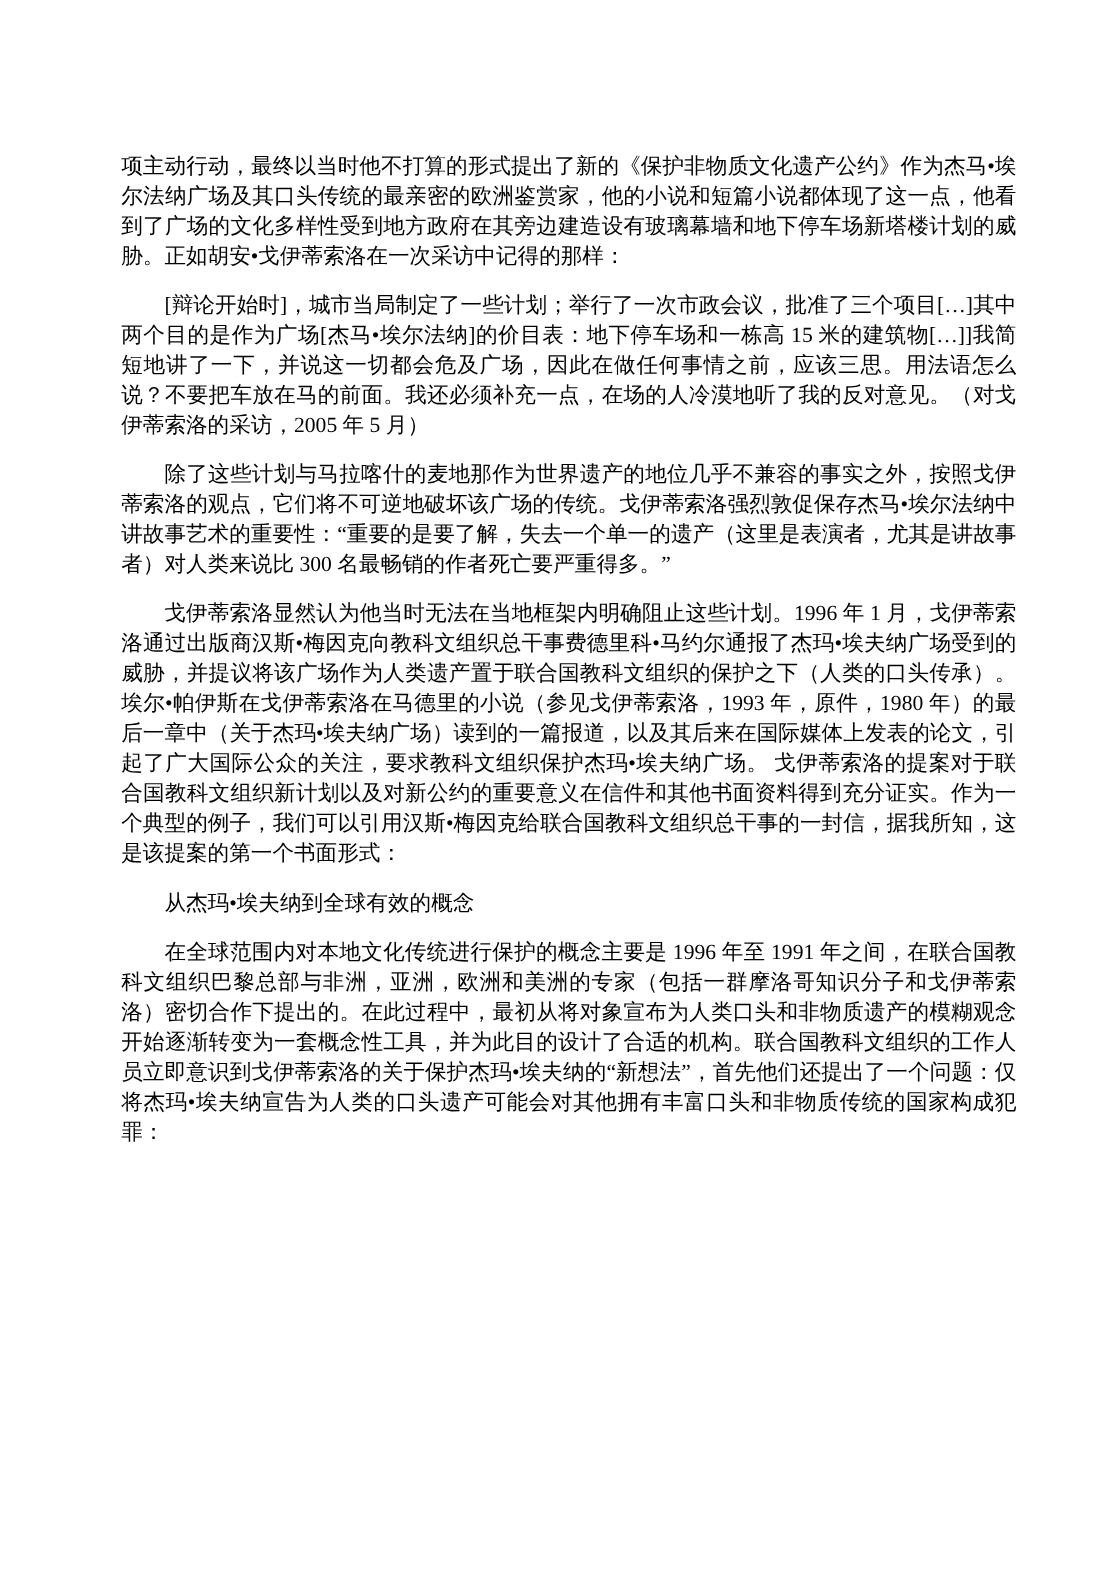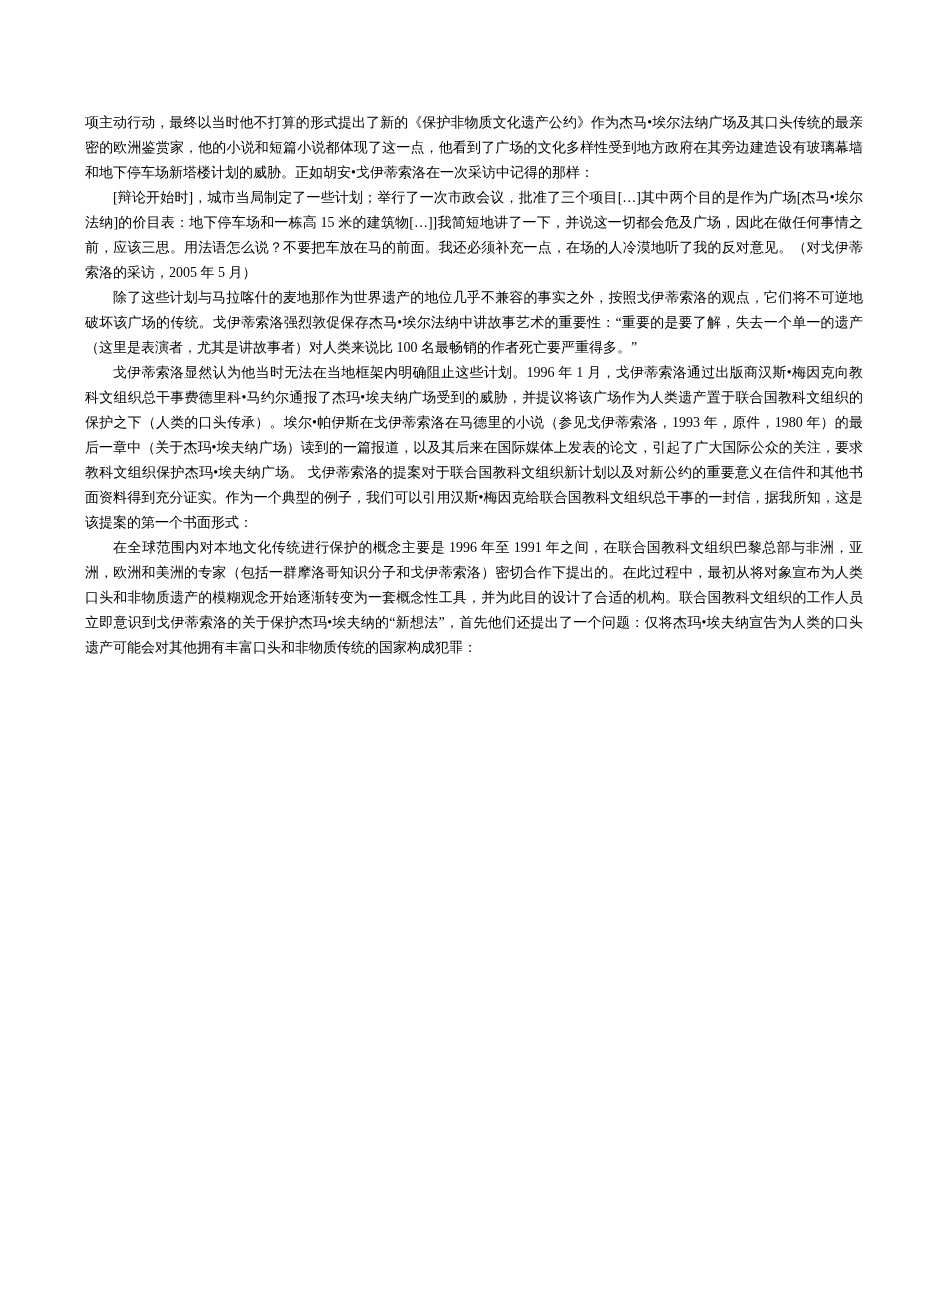--- a/index.html
+++ b/index.html
@@ -20,39 +20,40 @@
     top: 110px;
     width: 778px;
     color: #000000;
     font-family: "Liberation Serif", "DejaVu Serif", serif;
     font-size: 18px;
     line-height: 25px;
     text-align: justify;
   }
   .text-column p,
   .text-column h2 {
-    margin: 0;
+    margin: 16px;
     padding: 0;
-    font-size: 14px;
+    font-size: 18px;
     line-height: 25px;
     font-weight: normal;
   }
   .indent {
     text-indent: 2em;
     font-family: Liberation Serif, serif;
   }
   .heading {
     font-weight: bold;
     text-indent: 2em;
   }
 </style>
 </head>
 <body>
 
 <div class="page">
   <div class="text-column">
     <p>项主动行动，最终以当时他不打算的形式提出了新的《保护非物质文化遗产公约》作为杰马•埃尔法纳广场及其口头传统的最亲密的欧洲鉴赏家，他的小说和短篇小说都体现了这一点，他看到了广场的文化多样性受到地方政府在其旁边建造设有玻璃幕墙和地下停车场新塔楼计划的威胁。正如胡安•戈伊蒂索洛在一次采访中记得的那样：</p>
     <p class="indent">[辩论开始时]，城市当局制定了一些计划；举行了一次市政会议，批准了三个项目[…]其中两个目的是作为广场[杰马•埃尔法纳]的价目表：地下停车场和一栋高 15 米的建筑物[…]]我简短地讲了一下，并说这一切都会危及广场，因此在做任何事情之前，应该三思。用法语怎么说？不要把车放在马的前面。我还必须补充一点，在场的人冷漠地听了我的反对意见。（对戈伊蒂索洛的采访，2005 年 5 月）</p>
-    <p class="indent">除了这些计划与马拉喀什的麦地那作为世界遗产的地位几乎不兼容的事实之外，按照戈伊蒂索洛的观点，它们将不可逆地破坏该广场的传统。戈伊蒂索洛强烈敦促保存杰马•埃尔法纳中讲故事艺术的重要性：“重要的是要了解，失去一个单一的遗产（这里是表演者，尤其是讲故事者）对人类来说比 100 名最畅销的作者死亡要严重得多。”</p>
+    <p class="indent">除了这些计划与马拉喀什的麦地那作为世界遗产的地位几乎不兼容的事实之外，按照戈伊蒂索洛的观点，它们将不可逆地破坏该广场的传统。戈伊蒂索洛强烈敦促保存杰马•埃尔法纳中讲故事艺术的重要性：“重要的是要了解，失去一个单一的遗产（这里是表演者，尤其是讲故事者）对人类来说比 300 名最畅销的作者死亡要严重得多。”</p>
     <p class="indent">戈伊蒂索洛显然认为他当时无法在当地框架内明确阻止这些计划。1996 年 1 月，戈伊蒂索洛通过出版商汉斯•梅因克向教科文组织总干事费德里科•马约尔通报了杰玛•埃夫纳广场受到的威胁，并提议将该广场作为人类遗产置于联合国教科文组织的保护之下（人类的口头传承）。埃尔•帕伊斯在戈伊蒂索洛在马德里的小说（参见戈伊蒂索洛，1993 年，原件，1980 年）的最后一章中（关于杰玛•埃夫纳广场）读到的一篇报道，以及其后来在国际媒体上发表的论文，引起了广大国际公众的关注，要求教科文组织保护杰玛•埃夫纳广场。 戈伊蒂索洛的提案对于联合国教科文组织新计划以及对新公约的重要意义在信件和其他书面资料得到充分证实。作为一个典型的例子，我们可以引用汉斯•梅因克给联合国教科文组织总干事的一封信，据我所知，这是该提案的第一个书面形式：</p>
+    <h2 class="heading">从杰玛•埃夫纳到全球有效的概念</h2>
     <p class="indent">在全球范围内对本地文化传统进行保护的概念主要是 1996 年至 1991 年之间，在联合国教科文组织巴黎总部与非洲，亚洲，欧洲和美洲的专家（包括一群摩洛哥知识分子和戈伊蒂索洛）密切合作下提出的。在此过程中，最初从将对象宣布为人类口头和非物质遗产的模糊观念开始逐渐转变为一套概念性工具，并为此目的设计了合适的机构。联合国教科文组织的工作人员立即意识到戈伊蒂索洛的关于保护杰玛•埃夫纳的“新想法”，首先他们还提出了一个问题：仅将杰玛•埃夫纳宣告为人类的口头遗产可能会对其他拥有丰富口头和非物质传统的国家构成犯罪：</p>
   </div>
 </div>
 
 </body></html>

